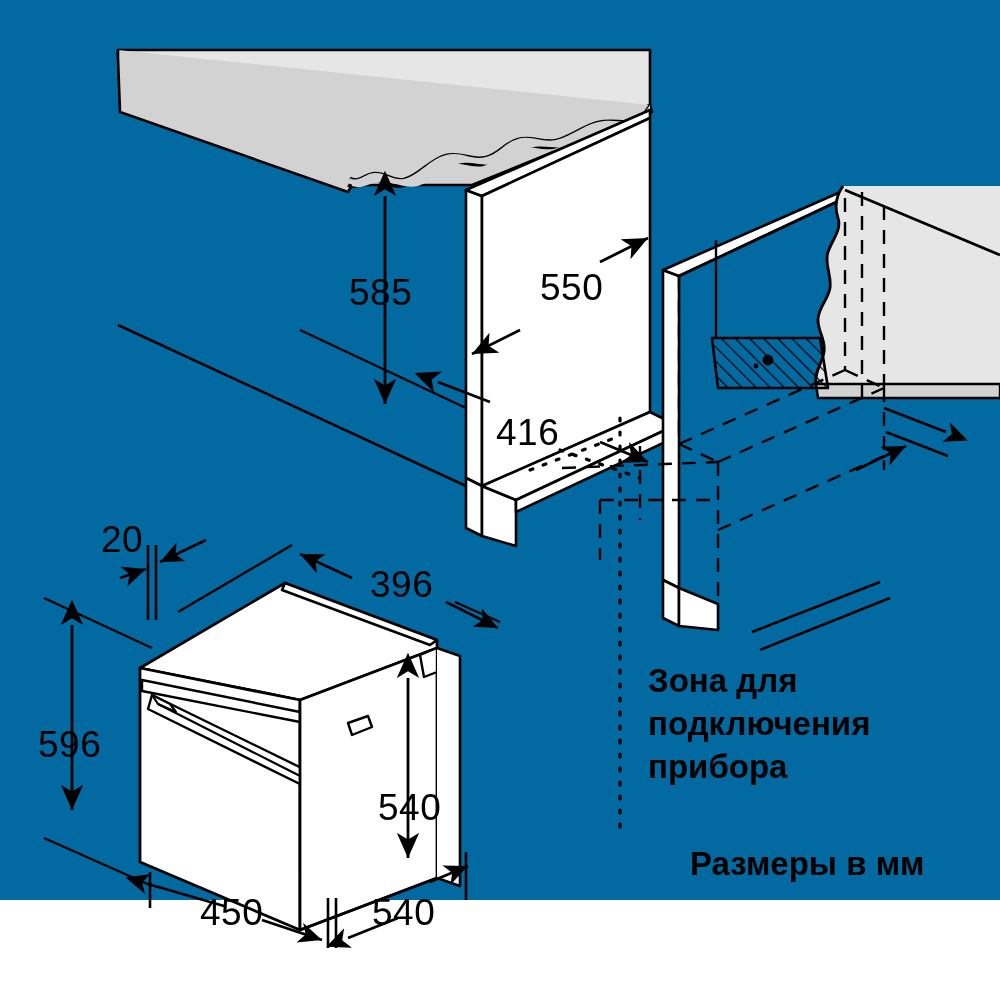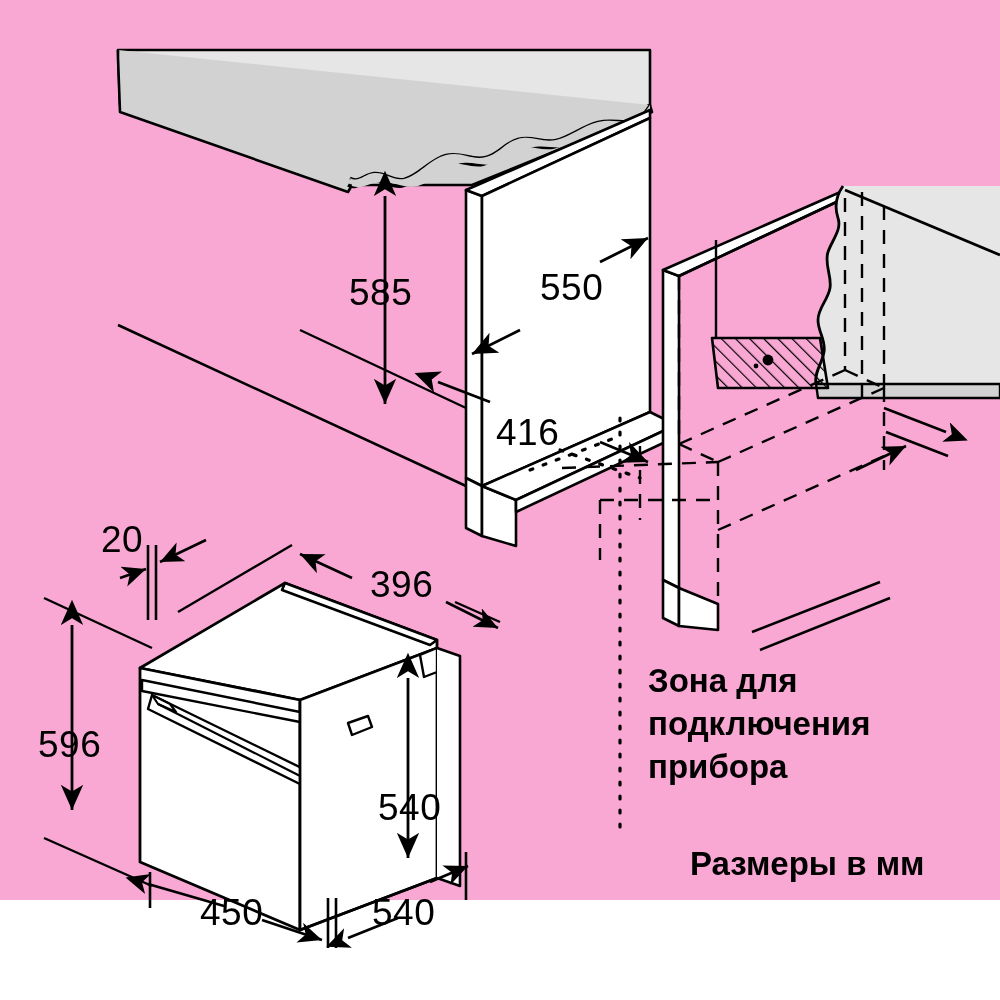--- a/index.html
+++ b/index.html
@@ -10,21 +10,21 @@
   body {
     width: 1000px;
     height: 1000px;
     overflow: hidden;
     font-family: "Liberation Sans", sans-serif;
   }
   #drawing-root {
     position: relative;
     width: 1000px;
     height: 900px;
-    background: #f9a8d4;
+    background: #0369a1;
   }
   svg.diagram {
     display: block;
     width: 1000px;
     height: 1000px;
   }
   .dim-text {
     font-family: "Liberation Sans", sans-serif;
     font-size: 37px;
     fill: #000000;

